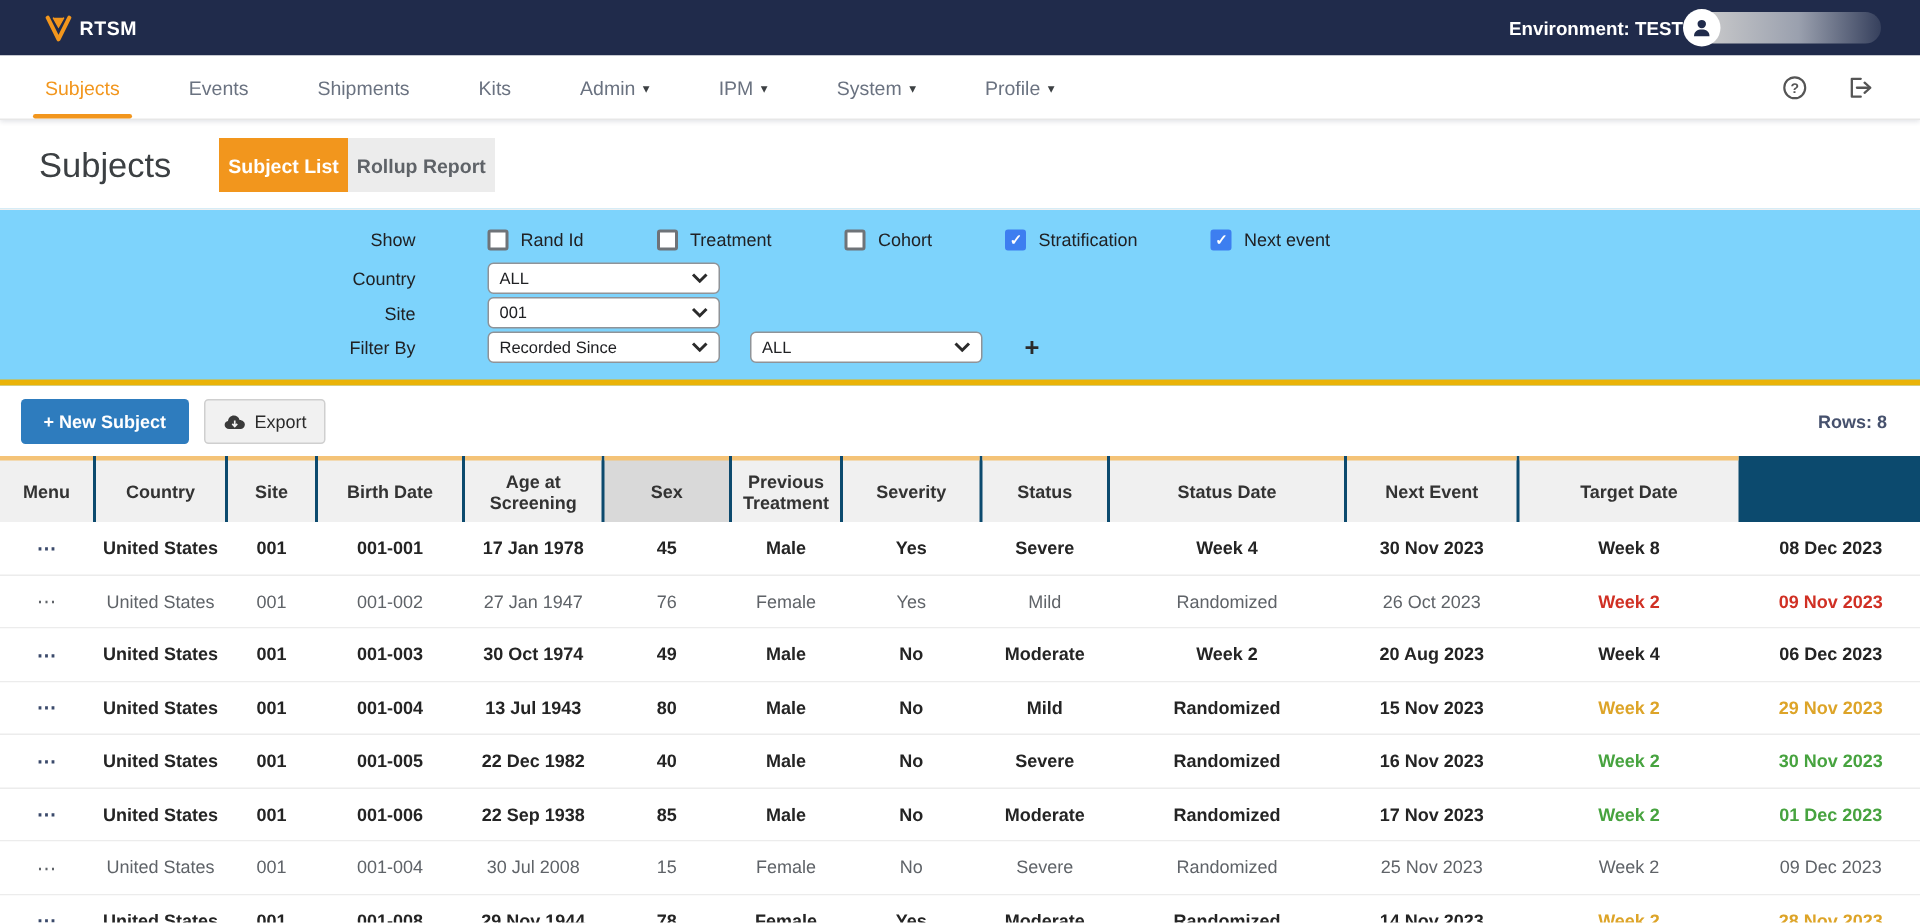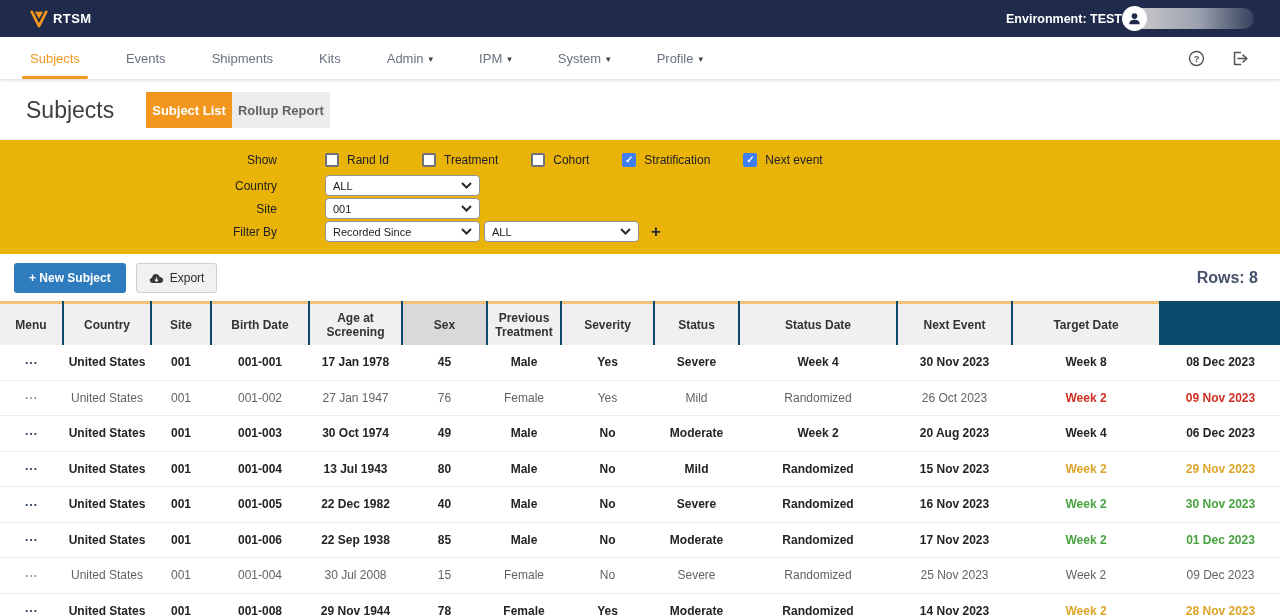--- a/index.html
+++ b/index.html
@@ -54,27 +54,27 @@
   .page-title { font-size:23px; font-weight:500; color:#3c4043; margin:0 32px 0 0; }
   .page-tabs { display:flex; }
   .page-tab {
     height:36px; padding:0 6px; display:flex; align-items:center;
     font-size:13px; font-weight:bold; color:#5f6368; background:#ececec; cursor:pointer;
   }
   .page-tab.active { background:#f2961d; color:#fff; }
 
   
   .filters {
-    background:#eab308; border-top:1px solid #efefef; border-bottom:1px solid #eab308;
+    background:#7dd3fc; border-top:1px solid #efefef; border-bottom:4px solid #eab308;
     padding:7px 0 9px 0;
   }
   .filter-row { display:flex; align-items:center; min-height:21px; margin:2px 0; }
   .filter-row.show-row { margin-bottom:5px; }
   .filter-label { width:277px; text-align:right; font-size:12px; color:#202124; flex:none; }
-  .filter-controls { display:flex; align-items:center; margin-left:18px; gap:4px;padding-left:30px; }
+  .filter-controls { display:flex; align-items:center; margin-left:18px; gap:20px;padding-left:30px; }
   .cb-item { display:flex; align-items:center; gap:8px; margin-right:29px; cursor:pointer; }
   .cb {
     width:14px; height:14px; border:2px solid #6f7378; border-radius:2px; background:#fff;
     display:flex; align-items:center; justify-content:center; flex:none;
   }
   .cb.checked { background:#3d7ef0; border-color:#3d7ef0; color:#fff; font-size:10px; font-weight:bold; }
   .cb-label { font-size:12px; color:#202124; }
   .select {
     width:155px; height:21px; border:1px solid #8f9398; border-radius:4px; background:#fff;
     display:flex; align-items:center; justify-content:space-between;
@@ -86,21 +86,21 @@
   .actions-row { display:flex; align-items:center; padding:9px 14px 8px 14px; }
   .btn-primary {
     background:#2e7cbe; color:#fff; font-size:12px; font-weight:bold; border:none;
     border-radius:3px; padding:8px 15px; cursor:pointer; font-family:inherit;
   }
   .btn-export {
     background:#f1f1f1; border:1px solid #cfcfcf; border-radius:3px; color:#2b2b2b;
     font-size:12px; padding:7px 12px; margin-left:10px; cursor:pointer; font-family:inherit;
     display:flex; align-items:center; gap:6px;
   }
-  .rows-count { margin-left:auto; font-size:16px; font-weight:bold; color:#46516d; padding-right:8px; }
+  .rows-count { margin-left:auto; font-size:12px; font-weight:bold; color:#46516d; padding-right:8px; }
 
   
   .thead, .tr {
     display:grid;
     grid-template-columns:62px 86px 58px 96px 91px 83px 72px 91px 83px 156px 113px 146px 1fr;
     column-gap:2px;
   }
   .thead { background:#0c4a6e; }
   .th {
     background:#f0f0f0; border-top:3px solid #f4c377; min-height:44px;

